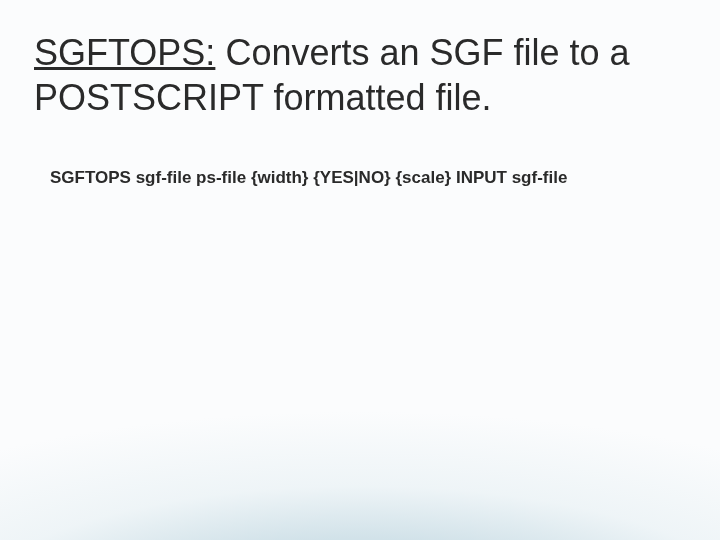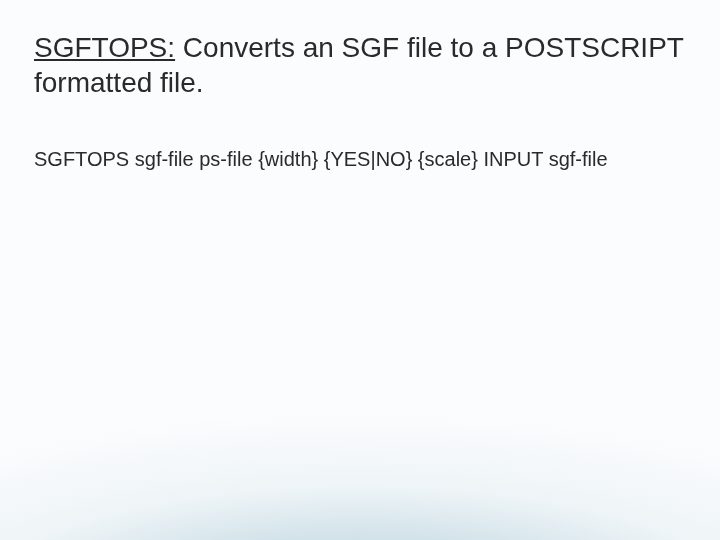--- a/index.html
+++ b/index.html
@@ -18,34 +18,34 @@
       radial-gradient(ellipse 900px 300px at 50% 115%,
         rgba(80, 140, 165, 0.55) 0%,
         rgba(120, 170, 190, 0.35) 25%,
         rgba(180, 210, 220, 0.18) 45%,
         rgba(238, 244, 246, 0) 70%),
       #fbfcfd;
     box-sizing: border-box;
     padding: 30px 34px 0 34px;
   }
   .title {
-    font-size: 28px;
+    font-size: 36px;
     line-height: 1.25;
     color: #2a2a2a;
     margin: 0 0 48px 0;
     font-weight: 400;
   }
   .title .underlined {
     text-decoration: underline;
   }
   .cmd-line {
-    font-size: 20px;
+    font-size: 17px;
     color: #2a2a2a;
-    margin: 0;
-    font-weight: 400;
+    margin: 16px;
+    font-weight: 700;
   }
 </style>
 </head>
 <body>
 
 <div class="slide">
   <h1 class="title">
     <span class="underlined">SGFTOPS:</span><span> Converts an SGF file to a POSTSCRIPT formatted file.</span>
   </h1>
   <p class="cmd-line">SGFTOPS sgf-file ps-file {width} {YES|NO} {scale} INPUT sgf-file</p>

